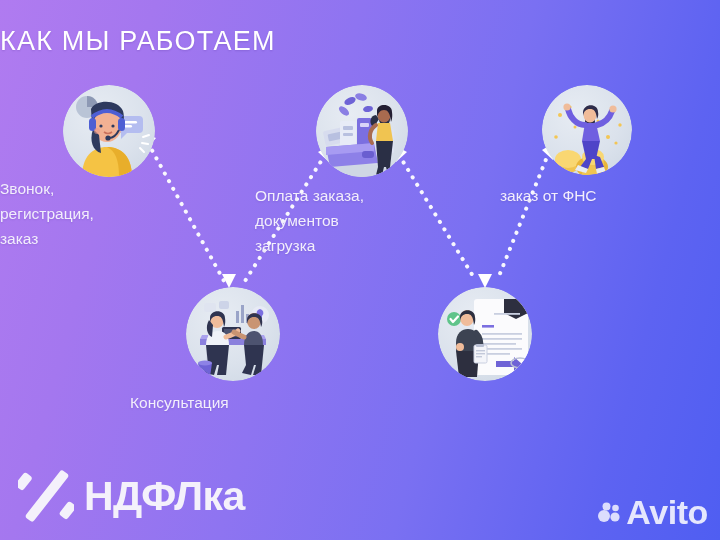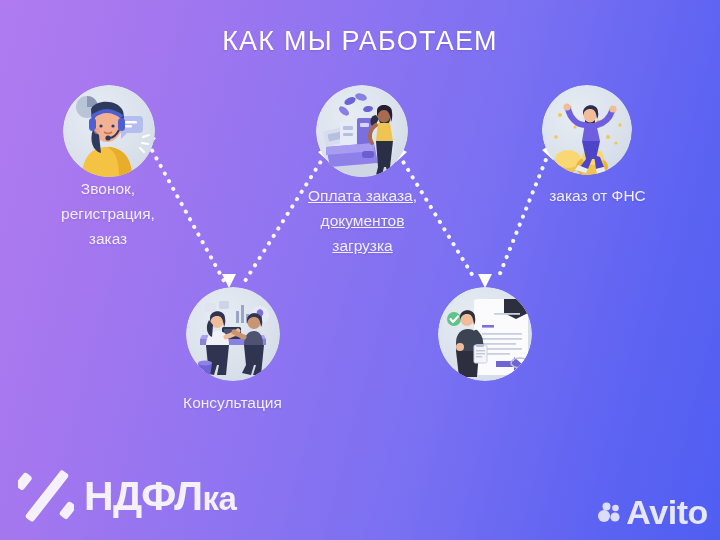--- a/index.html
+++ b/index.html
@@ -6,48 +6,48 @@
   body{
     width:720px;height:540px;overflow:hidden;
     font-family:"Liberation Sans","DejaVu Sans",sans-serif;
   }
   #poster{
     position:relative;width:720px;height:540px;overflow:hidden;
     background:linear-gradient(105deg,#b07bf0 0%,#a477ef 18%,#8e74f1 42%,#7a70f2 62%,#5d63f2 85%,#4f5ef2 100%);
   }
   
   #title{
-    position:absolute;left:0;top:26px;width:720px;text-align:center;
+    position:absolute;left:0;top:26px;width:720px;
     font-size:27px;letter-spacing:1.2px;color:#ffffff;font-weight:400;
     font-family:"Liberation Sans","DejaVu Sans",sans-serif;
     text-shadow:0 1px 2px rgba(60,30,120,.18);
   }
   
   #links{position:absolute;left:0;top:0;width:720px;height:540px;}
   
   .node{position:absolute;border-radius:50%;overflow:hidden;}
   .node .disc{
     position:absolute;inset:0;border-radius:50%;
     background:radial-gradient(circle at 38% 32%,#e7ecf3 0%,#dbe2ec 55%,#ccd6e3 100%);
   }
   .node svg{position:absolute;left:0;top:0;}
   
   .caption{
-    position:absolute;text-align:center;color:#f2eefc;
+    position:absolute;text-align:left;color:#f2eefc;
     font-size:15.5px;line-height:25px;font-weight:400;
     text-shadow:0 1px 2px rgba(60,30,120,.15);
   }
   
   #logo{position:absolute;left:18px;top:468px;display:flex;align-items:center;}
   #logo-mark{width:56px;height:56px;}
   #logo-word{
     margin-left:10px;color:#f4f1fb;font-size:41px;font-weight:bold;
     letter-spacing:-0.5px;font-family:"Liberation Sans","DejaVu Sans",sans-serif;
   }
-  #logo-word .sm{font-size:33px;}
+  #logo-word .sm{font-size:41px;}
   
   #avito{
     position:absolute;right:12px;bottom:8px;display:flex;align-items:center;
     opacity:.85;
   }
   #avito-word{
     color:#ffffff;font-size:34px;font-weight:bold;margin-left:3px;
     letter-spacing:-0.4px;font-family:"Liberation Sans","DejaVu Sans",sans-serif;
   }
 </style>
@@ -154,21 +154,21 @@
         <ellipse cx="68" cy="30" rx="6.5" ry="7.5" fill="#a96b4f"></ellipse>
         <path d="M61 26 C61 18 76 18 76 27 C77 33 75 37 75 37 C74 28 72 25 68 25 C64 25 62 28 61 33 Z" fill="#231f33"></path>
         <path d="M62 38 L74 38 L77 56 L60 56 Z" fill="#f0c451"></path>
         <path d="M60 56 L77 56 L74 82 L62 82 Z" fill="#2a2f45"></path>
         <path d="M62 82 L68 82 L66 90 L60 90 Z" fill="#2a2f45"></path>
         <path d="M70 82 L75 82 L78 90 L72 90 Z" fill="#2a2f45"></path>
         <path d="M60 40 C54 44 52 52 56 58" stroke="#a96b4f" stroke-width="4" fill="none" stroke-linecap="round"></path>
       </g>
     </svg>
   </div>
-  <div class="caption" id="cap-2" style="left:255px;top:183px;width:215px;text-decoration:underline;">
+  <div class="caption" id="cap-2" style="left:255px;top:183px;width:215px;">
     <div>Оплата заказа,</div>
     <div>документов</div>
     <div>загрузка</div>
   </div>
 
   <div class="node" id="node-3" style="left:542px;top:85px;width:90px;height:90px;">
     <div class="disc"></div>
     <svg width="90" height="90" viewBox="0 0 90 90">
       <defs>
           <clipPath id="c3">

